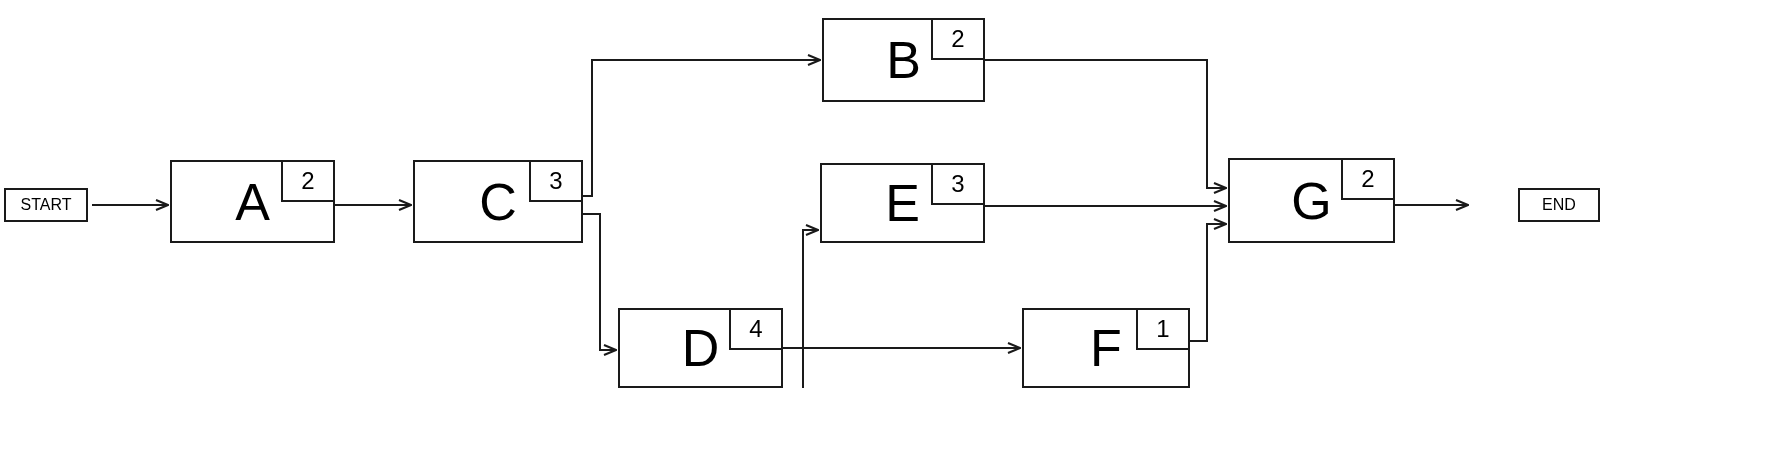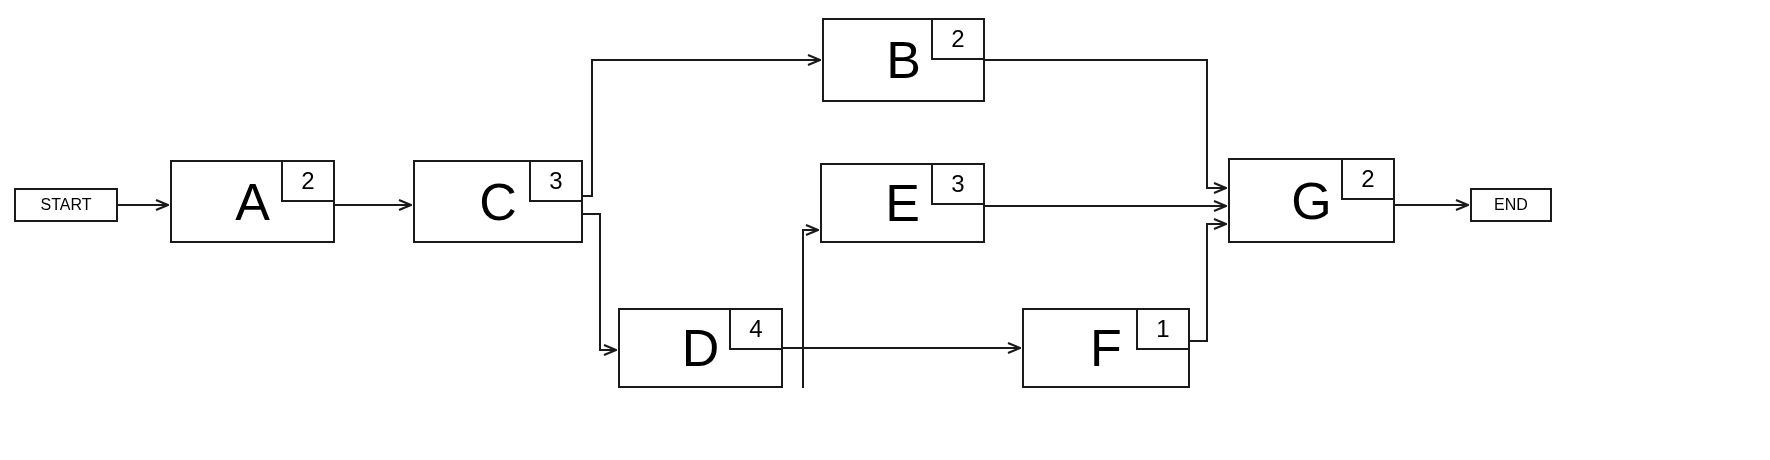--- a/index.html
+++ b/index.html
@@ -109,21 +109,21 @@
 
     <line x1="783" y1="348" x2="1020" y2="348" marker-end="url(#arrowhead)"></line>
 
     <line x1="985" y1="206" x2="1226" y2="206" marker-end="url(#arrowhead)"></line>
 
     <polyline points="1190,341 1207,341 1207,224 1226,224" marker-end="url(#arrowhead)"></polyline>
 
     <line x1="1395" y1="205" x2="1468" y2="205" marker-end="url(#arrowhead)"></line>
   </svg>
 
-  <div class="terminal" style="left:14px; top:188px; width:104px; height:34px;">
+  <div class="terminal" style="left:4px; top:188px; width:84px; height:34px;">
     <span>START</span>
   </div>
 
   <div class="node" style="left:170px; top:160px; width:165px; height:83px;">
     <div class="node-label">A</div>
     <div class="node-badge" style="width:54px; height:42px;">
       <span>2</span>
     </div>
   </div>
 
@@ -162,17 +162,17 @@
     </div>
   </div>
 
   <div class="node" style="left:1228px; top:158px; width:167px; height:85px;">
     <div class="node-label">G</div>
     <div class="node-badge" style="width:54px; height:42px;">
       <span>2</span>
     </div>
   </div>
 
-  <div class="terminal" style="left:1470px; top:188px; width:82px; height:34px;">
+  <div class="terminal" style="left:1518px; top:188px; width:82px; height:34px;">
     <span>END</span>
   </div>
 
 </div>
 
 </body></html>

